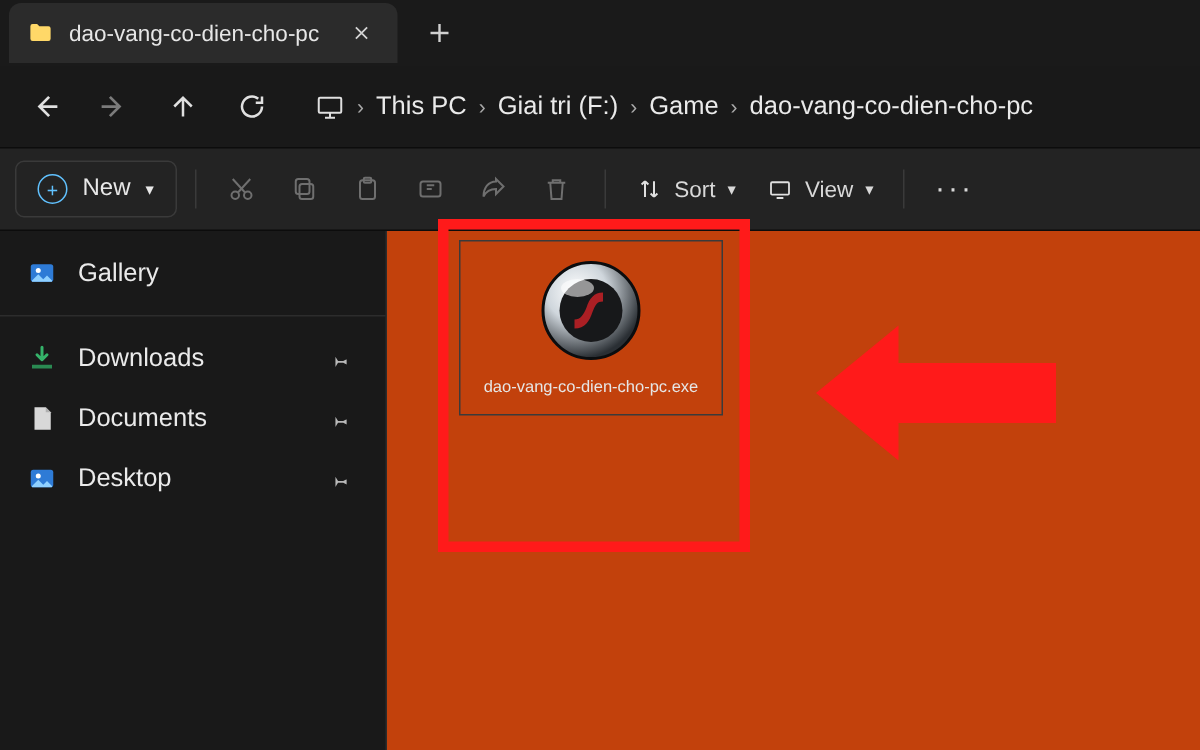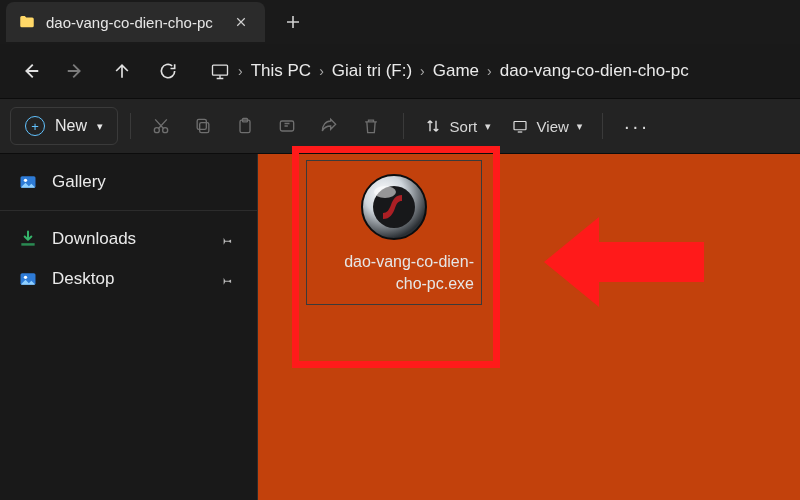--- a/index.html
+++ b/index.html
@@ -36,21 +36,21 @@
   .body { flex:1; display:flex; background:#c2410c; }
   .sidebar { width:258px; background:#191919; border-right:1px solid #2c2c2c; display:flex; flex-direction:column; padding-top:8px; }
   .sb-item { display:flex; align-items:center; gap:14px; padding:10px 18px; color:#eaeaea; font-size:17px; position:relative; }
   .sb-item .pin { position:absolute; right:24px; color:#b8b8b8; font-size:14px; }
   .sb-divider { height:1px; background:#2c2c2c; margin:8px 0; }
   .sb-ic { width:20px; height:20px; display:flex; align-items:center; justify-content:center; }
 
   .content { flex:1; position:relative; padding:14px 20px; }
   .file-card { position:absolute; left:48px; top:6px; width:176px; display:flex; flex-direction:column; align-items:center; gap:8px; padding:10px 4px; border:1px solid #3a3a3a; }
   .file-card .ic-wrap { width:72px; height:72px; display:flex; align-items:center; justify-content:center; }
-  .file-name { color:#e6e6e6; font-size:16px; text-align:right; line-height:1.35; max-width:160px; }
+  .file-name { color:#e6e6e6; font-size:11px; text-align:center; line-height:1.35; max-width:160px; }
 
   
   .hi-box { position:absolute; left:34px; top:-8px; width:208px; height:222px; border:7px solid #ff1a1a; pointer-events:none; }
   .arrow { position:absolute; left:286px; top:58px; pointer-events:none; }
 
   svg { display:block; }
 </style>
 </head>
 <body>
 
@@ -196,20 +196,34 @@
       <div class="sb-divider"></div>
 
       <div class="sb-item">
         <span class="sb-ic">
           <svg viewBox="0 0 24 24" width="20" height="20">
               <path fill="#35b36a" d="M12 3v10m0 0l-4-4m4 4l4-4" stroke="#35b36a" stroke-width="2.4" stroke-linecap="round"></path>
               <path d="M4 17h16v3H4z" fill="#2a8a52"></path>
             </svg>
         </span>
         <span>Downloads</span>
+        <span class="pin">
+          <svg viewBox="0 0 16 16" width="13" height="13">
+              <path fill="#b8b8b8" d="M9 1l6 6-3 1-3 3 1 4-3-3-4 4 4-4-3-3 4 1 3-3 1-3z" transform="rotate(45 8 8)"></path>
+            </svg>
+        </span>
+      </div>
+      <div class="sb-item">
+        <span class="sb-ic">
+          <svg viewBox="0 0 24 24" width="20" height="20">
+              <path fill="#d8d8d8" d="M6 3h9l4 4v14H6z"></path>
+              <path fill="#b0b0b0" d="M15 3v4h4"></path>
+            </svg>
+        </span>
+        <span>Documents</span>
         <span class="pin">
           <svg viewBox="0 0 16 16" width="13" height="13">
               <path fill="#b8b8b8" d="M9 1l6 6-3 1-3 3 1 4-3-3-4 4 4-4-3-3 4 1 3-3 1-3z" transform="rotate(45 8 8)"></path>
             </svg>
         </span>
       </div>
       <div class="sb-item">
         <span class="sb-ic">
           <svg viewBox="0 0 24 24" width="20" height="20">
               <rect x="3" y="5" width="18" height="14" rx="2" fill="#2e7bd6"></rect>

